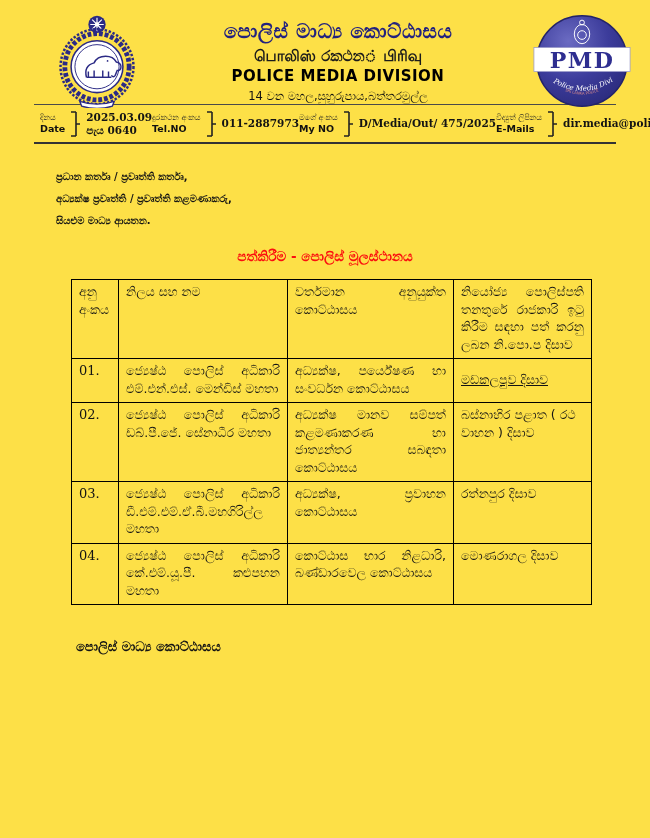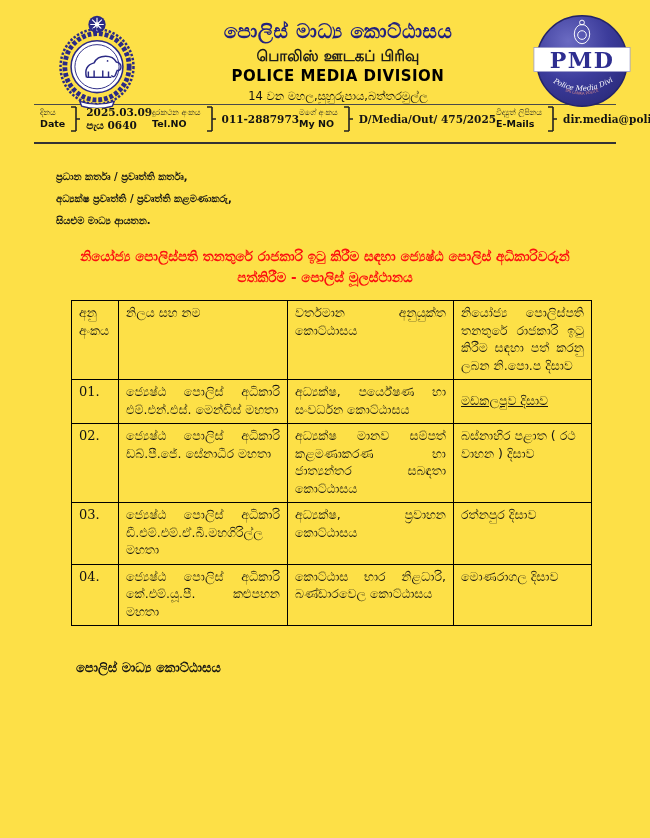--- a/index.html
+++ b/index.html
@@ -18,21 +18,21 @@
   .crest{width:94px;height:96px;flex:0 0 auto;}
   .head-center{flex:1 1 auto;text-align:center;padding-top:6px;}
   .head-title-si{font-size:20px;font-weight:bold;color:#23227f;letter-spacing:.5px;line-height:26px;}
   .head-title-ta{font-size:15px;font-weight:bold;color:#1b1b1b;line-height:21px;margin-top:2px;}
   .head-title-en{font-size:15px;font-weight:bold;color:#000;letter-spacing:.5px;line-height:19px;}
   .head-address{font-size:11.5px;font-weight:normal;color:#111;line-height:16px;margin-top:2px;}
   .pmd{width:100px;height:98px;flex:0 0 auto;}
   .rule-thin{border:none;border-top:1.2px solid #4a4a4a;margin:4px 34px 0 34px;}
   .rule-thick{border:none;border-top:2.2px solid #333;margin:0 34px;}
   
-  .infobar{display:flex;align-items:flex-start;justify-content:space-between;margin:0 40px;height:37px;}
+  .infobar{display:flex;align-items:center;justify-content:space-between;margin:0 40px;height:37px;}
   .ifield{display:flex;align-items:center;gap:5px;}
   .ilabels{text-align:left;}
   .ilabel-si{font-size:8px;color:#222;line-height:10px;white-space:nowrap;}
   .ilabel-en{font-size:9.5px;font-weight:bold;color:#111;line-height:12px;white-space:nowrap;}
   .ivalue{font-family:"DejaVu Serif", serif;font-weight:bold;font-size:10.5px;line-height:13px;white-space:nowrap;}
   .ivalue div:empty{display:none;}
   .bracket{flex:0 0 auto;}
   
   .recipients{margin:22px 0 0 56px;font-size:10px;font-weight:bold;line-height:22px;}
   .subject{margin:14px 42px 0 42px;text-align:center;font-size:13.5px;font-weight:bold;color:#fb0f0f;line-height:21px;}
@@ -69,21 +69,21 @@
           <path d="M37 68 v-6 M43 68 v-7 M52 68 v-7 M58 68 v-6"></path>
           <path d="M35 68 h26"></path>
           <circle cx="57" cy="51" r="0.9" fill="#2b2a85" stroke="none"></circle>
         </g>
         <path d="M28 93 q18 6 36 0 l-2 5 q-16 5 -32 0 z" stroke-width="1.4" fill="#ffffff"></path>
       </g>
     </svg>
 
     <div class="head-center">
       <div class="head-title-si">පොලිස් මාධ්‍ය කොට්ඨාසය</div>
-      <div class="head-title-ta">பொலிஸ் ஊடகப் பிரிவு</div>
+      <div class="head-title-ta">பொலிஸ் රකථන் பிரிவு</div>
       <div class="head-title-en">POLICE MEDIA DIVISION</div>
       <div class="head-address">14 වන මහල,සුහුරුපාය,බත්තරමුල්ල</div>
     </div>
 
     <svg class="pmd" viewBox="0 0 104 100" aria-hidden="true">
       <defs>
         <radialGradient id="pmdg" cx="35%" cy="28%" r="80%">
           <stop offset="0%" stop-color="#6b6bc2"></stop>
           <stop offset="55%" stop-color="#3c3c9b"></stop>
           <stop offset="100%" stop-color="#2b2b7c"></stop>
@@ -171,21 +171,20 @@
 
   <hr class="rule-thick">
 
   <div class="recipients">
     <div>ප්‍රධාන කර්තෘ / ප්‍රවෘත්ති කර්තෘ,</div>
     <div>අධ්‍යක්ෂ ප්‍රවෘත්ති / ප්‍රවෘත්ති කළමණාකරු,</div>
     <div>සියළුම මාධ්‍ය ආයතන.</div>
   </div>
 
   <div class="subject">
-    <div>නියෝජ්‍ය පොලිස්පති තනතුරේ රාජකාරි ඉටු කිරීම සඳහා ජ්‍යෙෂ්ඨ පොලිස් අධිකාරිවරුන්</div>
     <div>පත්කිරීම  - පොලිස් මූලස්ථානය</div>
   </div>
 
 
   <table class="appt">
     <colgroup>
       <col style="width:47px">
         <col style="width:169px">
         <col style="width:166px">
         <col style="width:138px">

